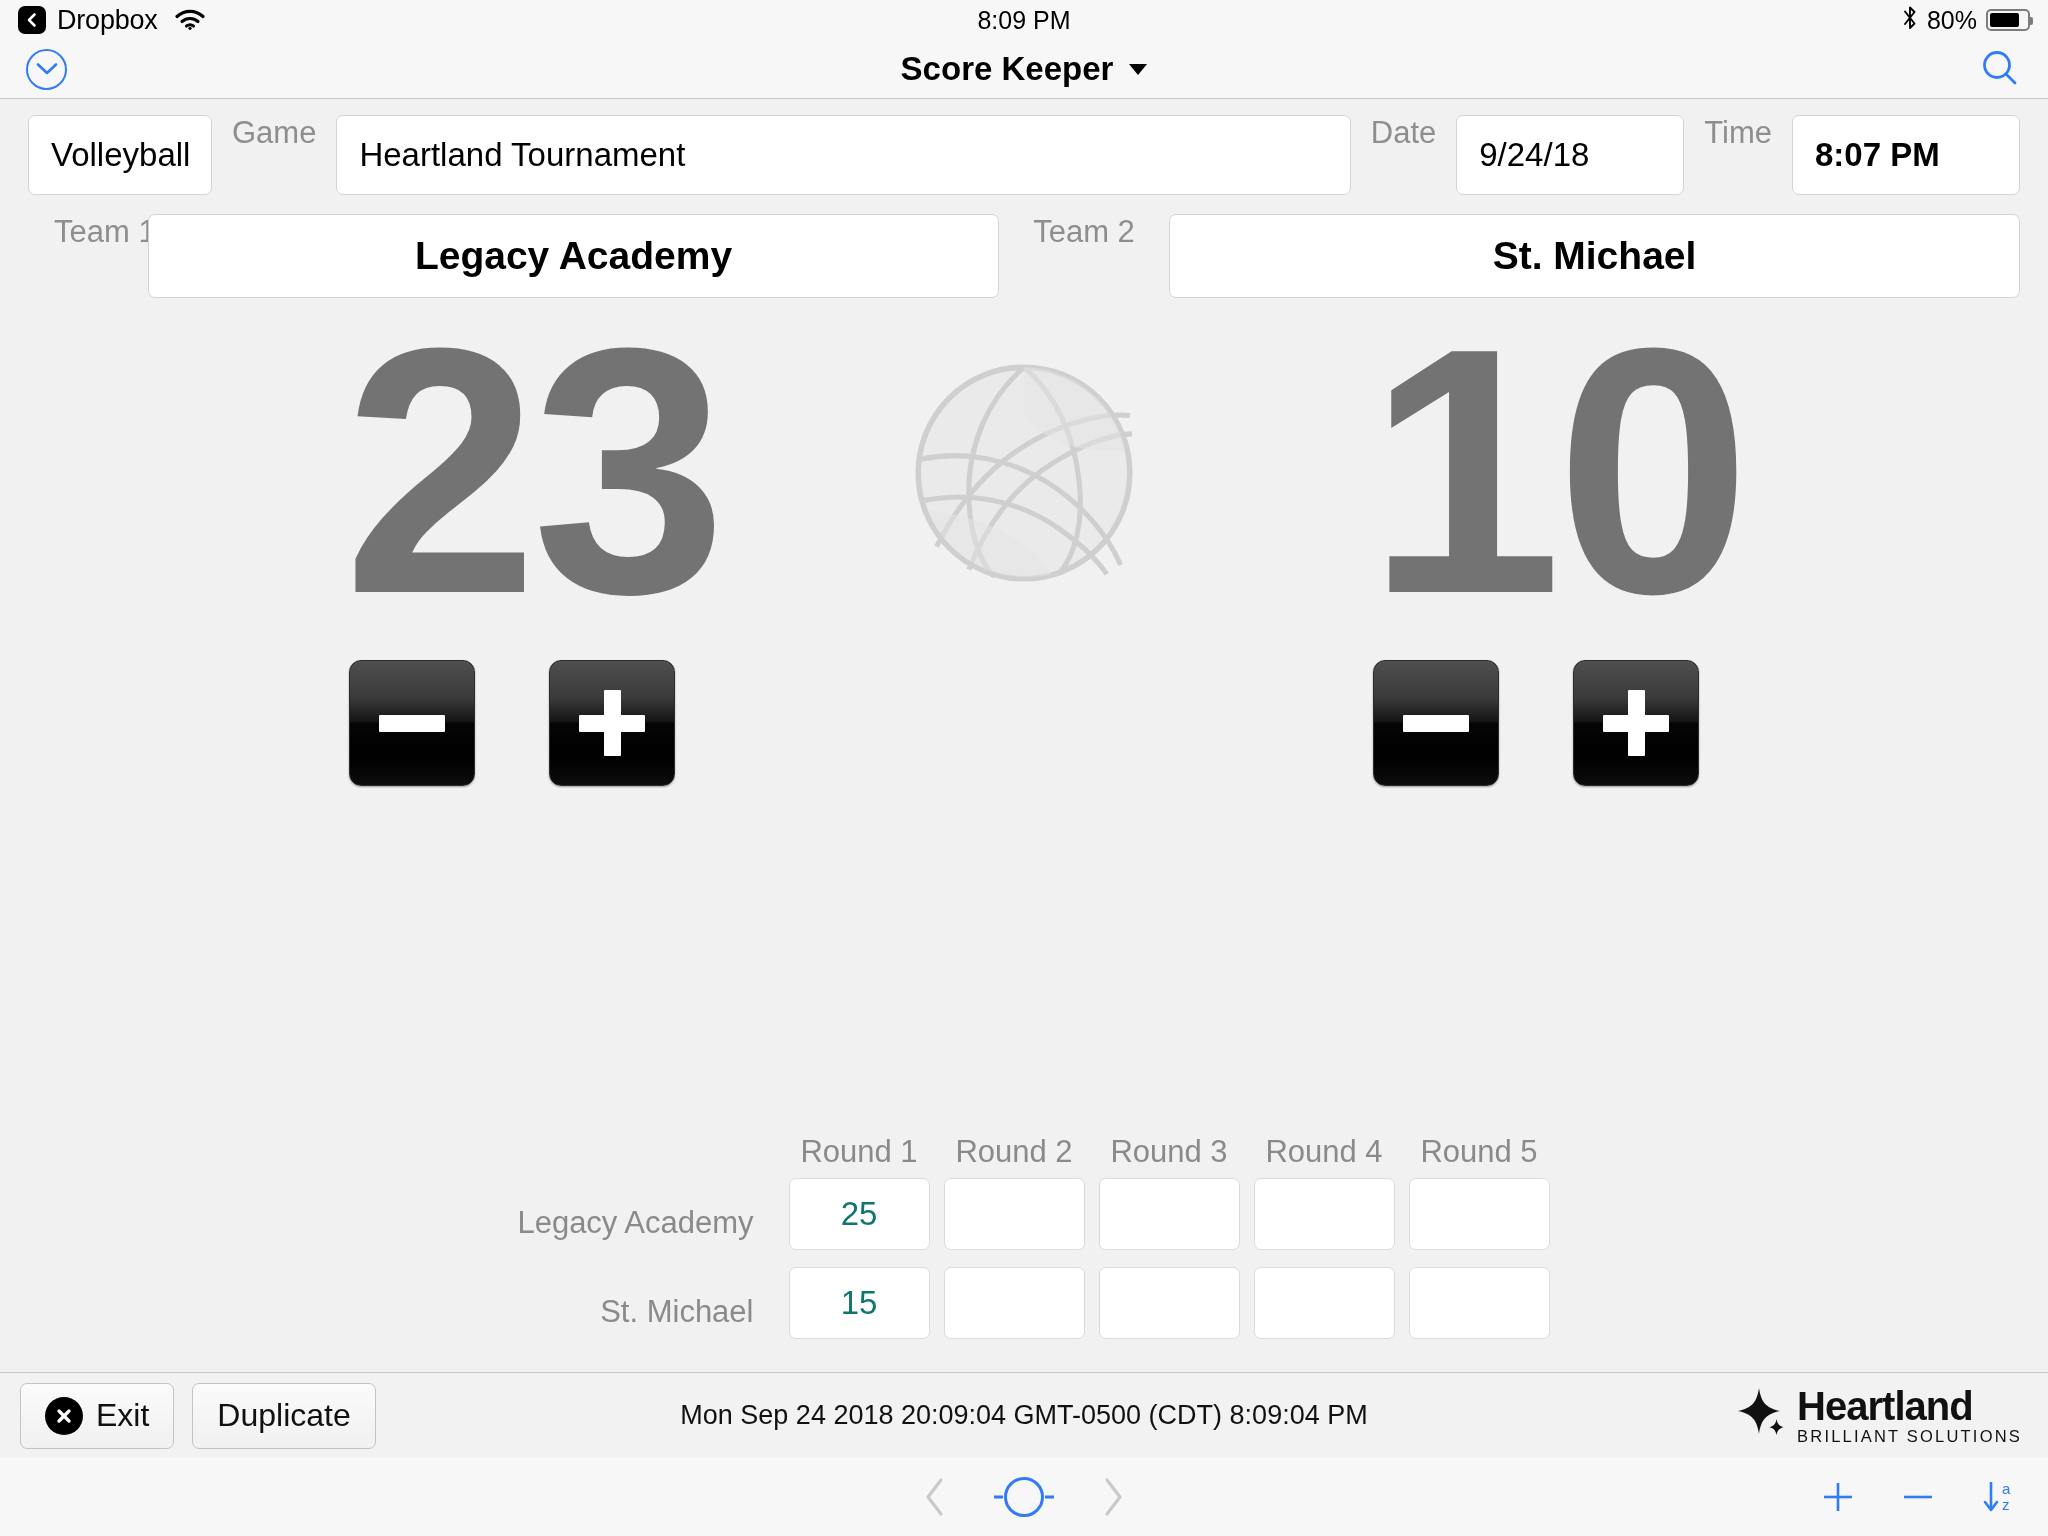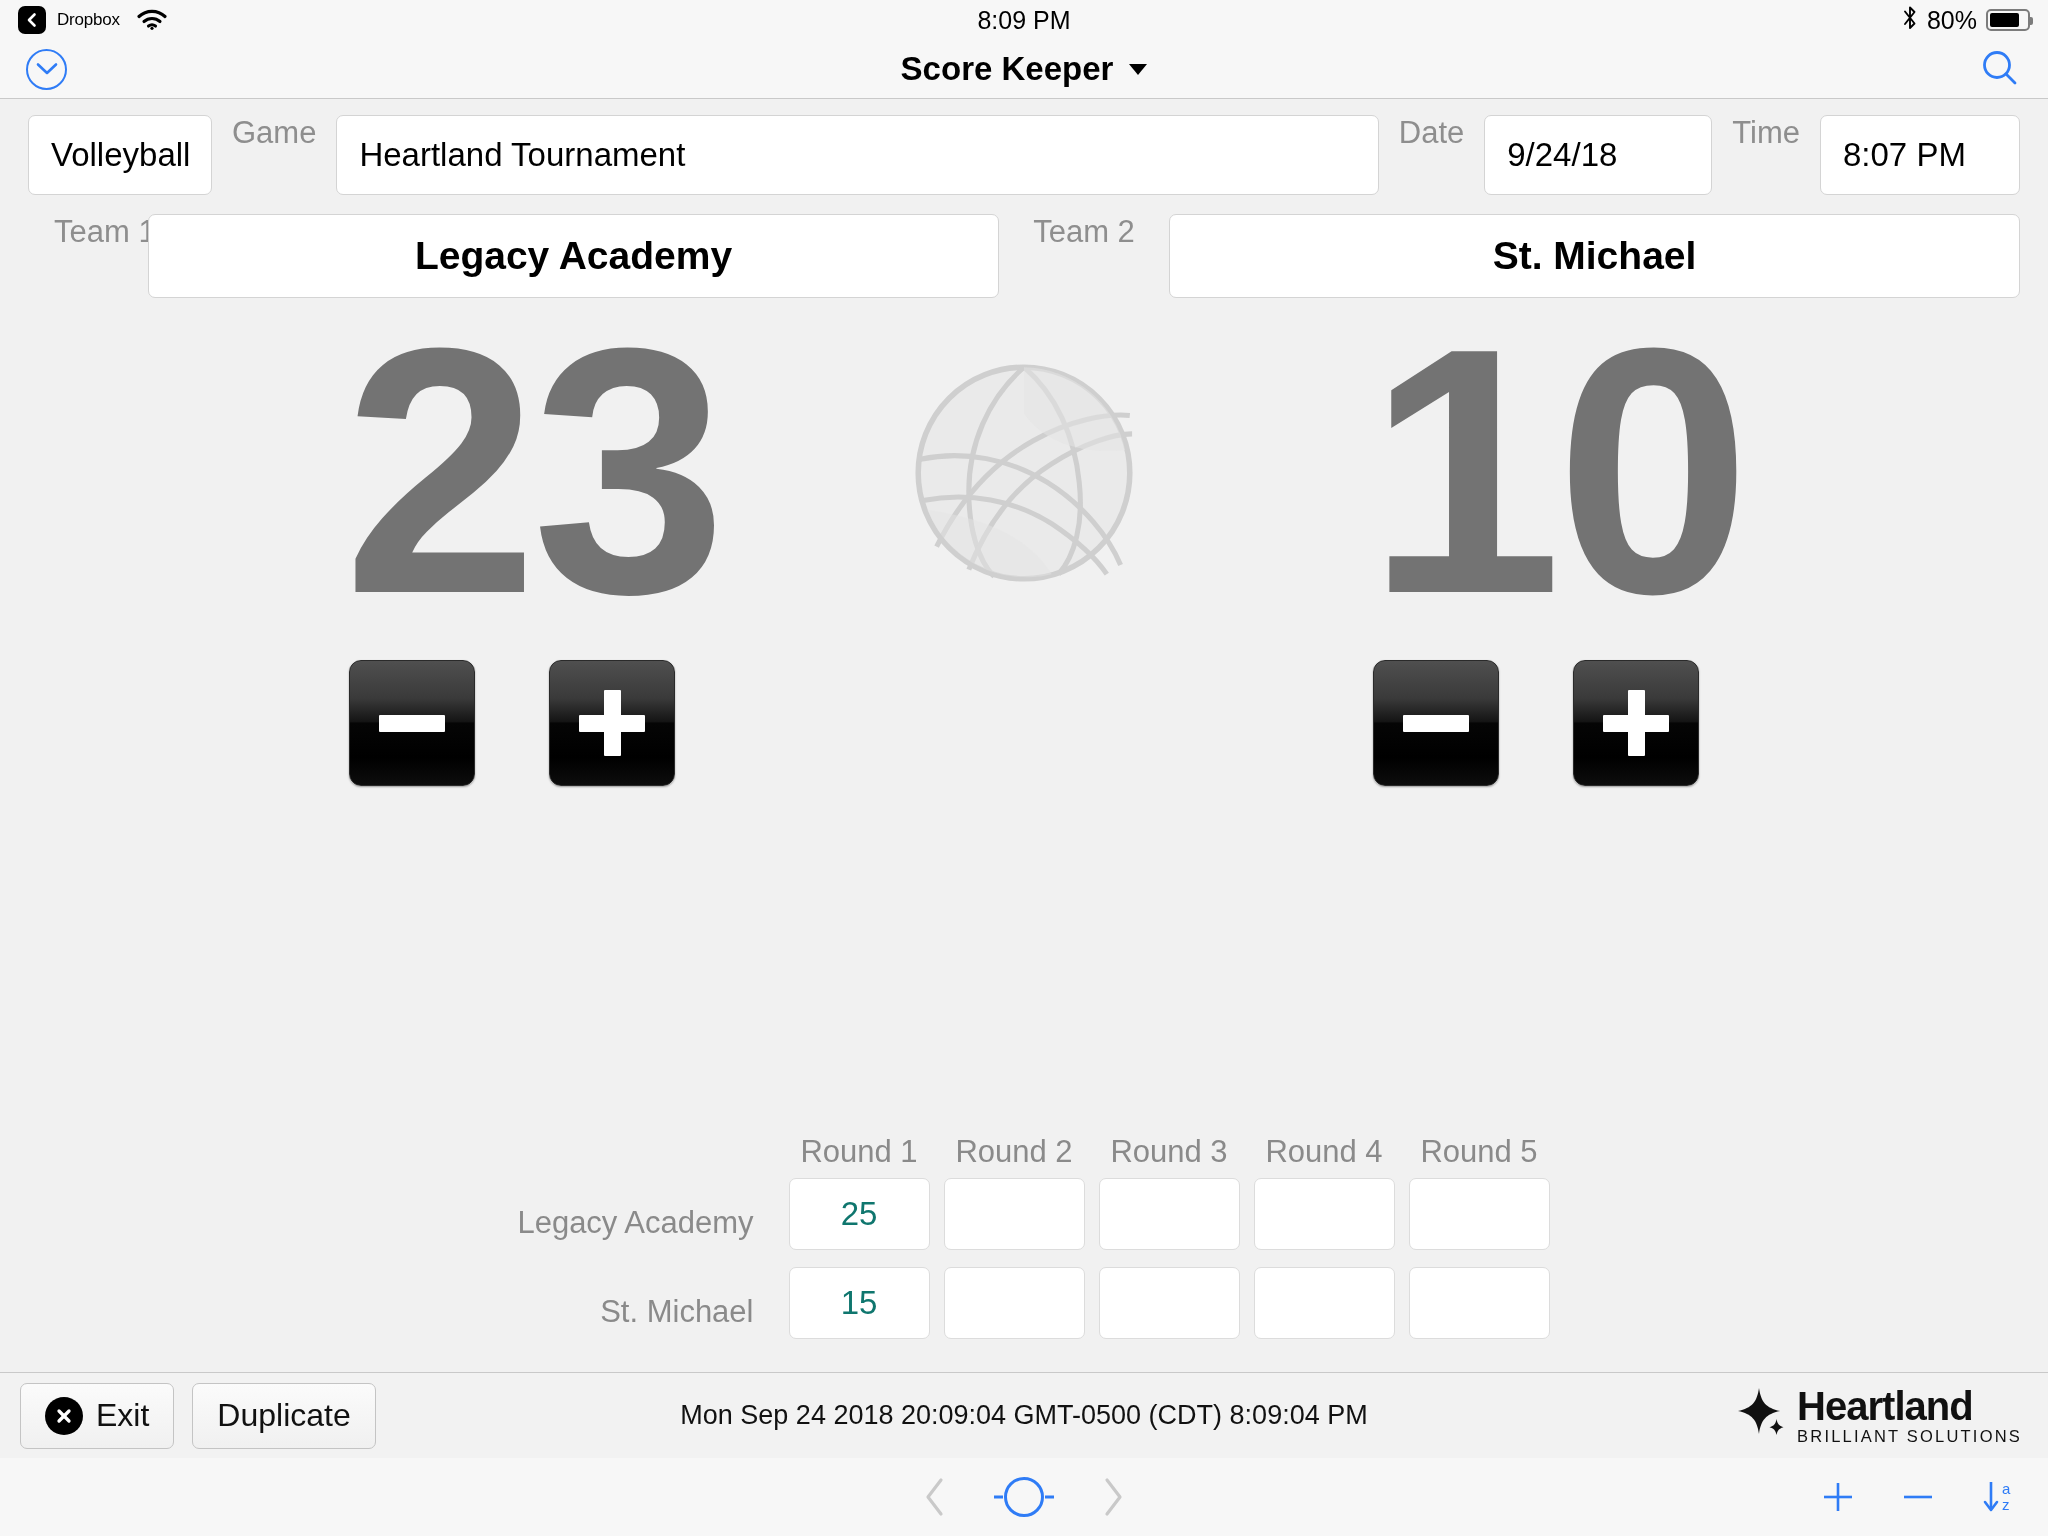--- a/index.html
+++ b/index.html
@@ -34,21 +34,21 @@
   }
   .sb-left { display: flex; align-items: center; gap: 11px; }
   .sb-back-badge {
     width: 28px; height: 28px;
     background: #000;
     border-radius: 7px;
     display: flex; align-items: center; justify-content: center;
   }
   .sb-back-badge svg { display: block; }
   .sb-carrier {
-    font-size: 17px;
+    font-size: 27px;
     color: #000;
     letter-spacing: -0.2px;
   }
   .sb-wifi { margin-left: 6px; display:flex; align-items:center;}
   .sb-center {
     position: absolute;
     left: 0; right: 0;
     text-align: center;
     font-size: 25px;
     color: #000;
@@ -158,21 +158,21 @@
   .lbl {
     font-size: 31px;
     color: #8e8e8e;
     padding: 0 20px;
     white-space: nowrap;
   }
 
   .fld-sport { width: 184px; }
   .fld-game  { flex: 1 1 auto; min-width: 0; }
   .fld-date  { width: 228px; }
-  .fld-time  { width: 200px; }
+  .fld-time  { width: 228px; font-weight: bold; }
 
   .lbl-team { width: 120px; text-align: left; padding-left: 26px; }
   .lbl-team2 { width: 170px; text-align: center; padding: 0; }
 
   .fld-team {
     flex: 1 1 0;
     justify-content: center;
     font-size: 39px;
     font-weight: bold;
     height: 84px;

